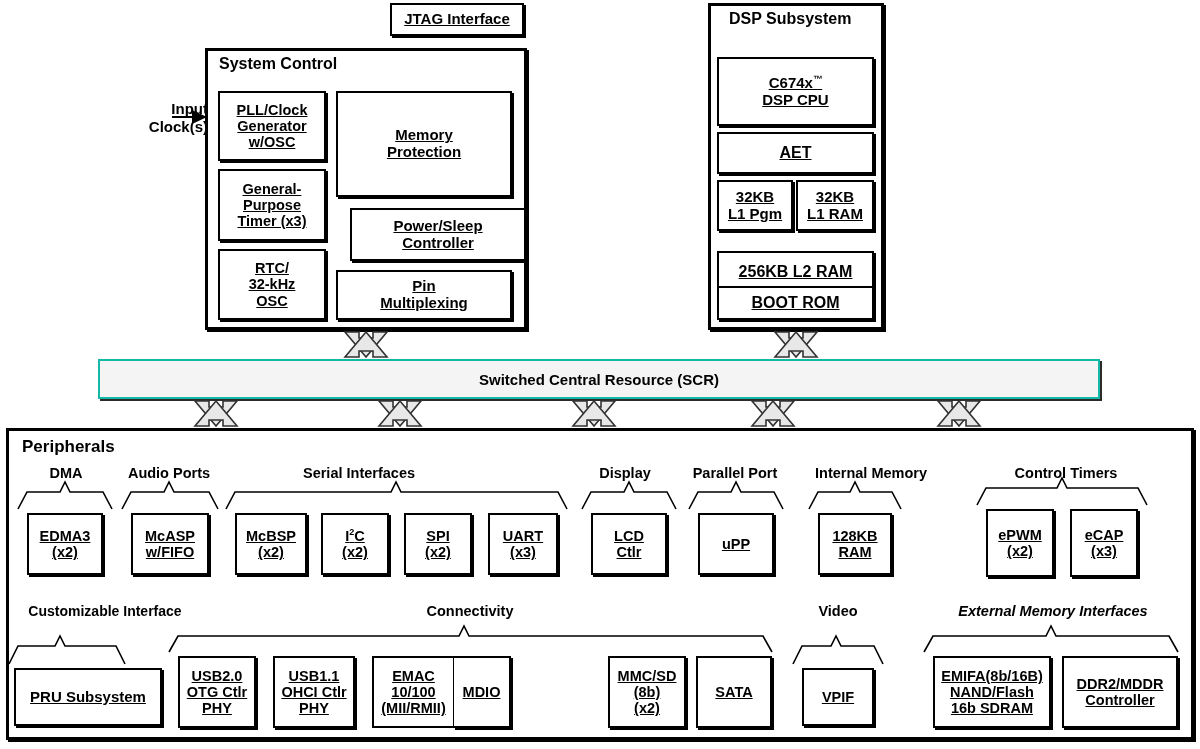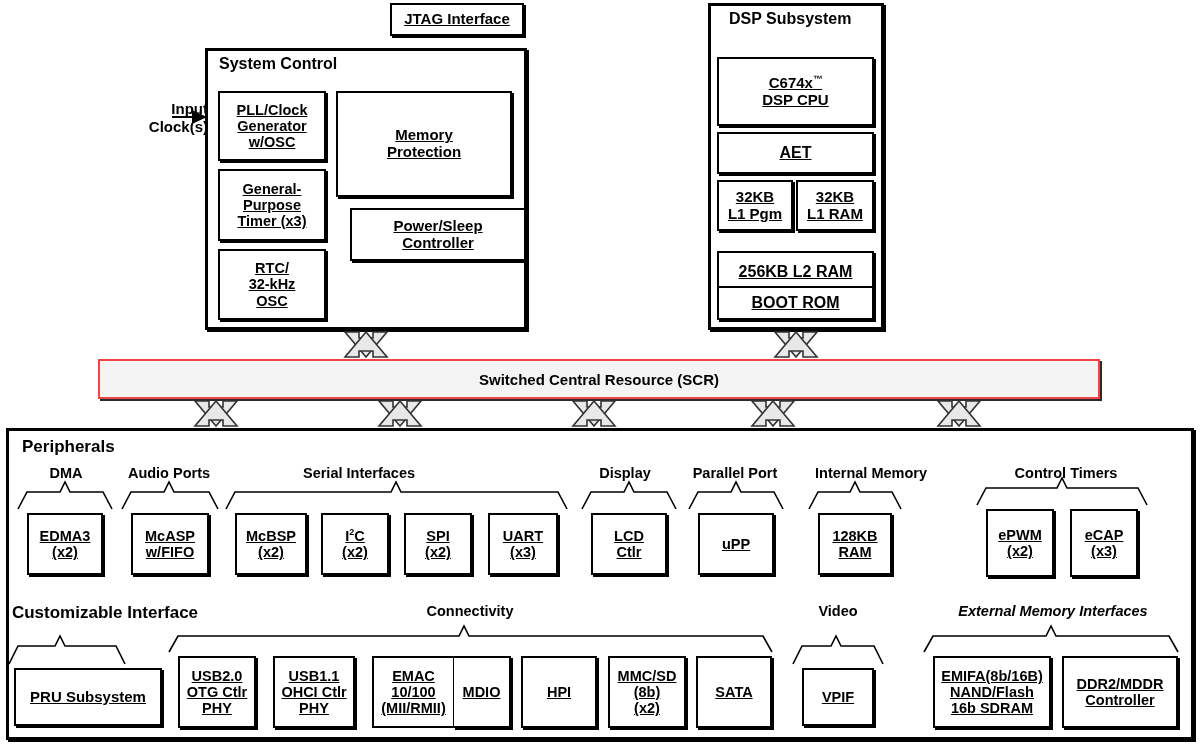--- a/index.html
+++ b/index.html
@@ -46,21 +46,21 @@
   .plain-label{
     position:absolute;
     font-weight:bold;
     white-space:nowrap;
     text-align:center;
   }
   .scr{
     position:absolute;
     box-sizing:border-box;
     background:#f4f4f4;
-    border:2px solid #ef4444;
+    border:2px solid #14b8a6;
     box-shadow:2px 2px 0 0 #2b2b2b;
     display:flex;
     align-items:center;
     justify-content:center;
     font-weight:bold;
   }
   svg.overlay{
     position:absolute;
     left:0;top:0;
     width:1200px;height:749px;
@@ -118,20 +118,26 @@
     </span>
   </div>
 
   <div class="box" style="left:317px;top:208px;width:176px;height:53px;font-size:15px;margin-left:33px;">
     <span class="lines">
       <span class="nowrapline">Power/Sleep</span>
       <span class="nowrapline">Controller</span>
     </span>
   </div>
 
+  <div class="box" style="left:336px;top:270px;width:176px;height:50px;font-size:15px;">
+    <span class="lines">
+      <span class="nowrapline">Pin</span>
+      <span class="nowrapline">Multiplexing</span>
+    </span>
+  </div>
 
   <div class="container" style="left:708px;top:3px;width:176px;height:327px;"></div>
   <div class="container-title" style="left:729px;top:10px;font-size:16px;">DSP Subsystem</div>
 
   <div class="box" style="left:717px;top:57px;width:157px;height:69px;font-size:15px;">
     <span class="lines">
       <span class="nowrapline">C674x<span class="sup">™</span></span>
       <span class="nowrapline">DSP CPU</span>
     </span>
   </div>
@@ -234,21 +240,21 @@
       <span class="nowrapline">(x2)</span>
     </span>
   </div>
   <div class="box" style="left:1070px;top:509px;width:68px;height:68px;font-size:14.5px;">
     <span class="lines">
       <span class="nowrapline">eCAP</span>
       <span class="nowrapline">(x3)</span>
     </span>
   </div>
 
-  <div class="plain-label" style="left:10px;top:603px;width:190px;font-size:17px;text-align:center;">Customizable Interface</div>
+  <div class="plain-label" style="left:10px;top:603px;width:190px;font-size:14px;text-align:center;">Customizable Interface</div>
   <div class="plain-label" style="left:405px;top:603px;width:130px;font-size:14.5px;">Connectivity</div>
   <div class="plain-label" style="left:802px;top:603px;width:72px;font-size:14.5px;">Video</div>
   <div class="plain-label" style="left:938px;top:603px;width:230px;font-size:14.5px;font-style:italic;">External Memory Interfaces</div>
 
   <div class="box" style="left:14px;top:668px;width:148px;height:58px;font-size:15px;">
     <span class="lines">PRU Subsystem</span>
   </div>
   <div class="box" style="left:178px;top:656px;width:78px;height:72px;font-size:14.5px;">
     <span class="lines">
       <span class="nowrapline">USB2.0</span>
@@ -265,23 +271,20 @@
   </div>
   <div class="box" style="left:372px;top:656px;width:82px;height:72px;font-size:14.5px;box-shadow:none;border-right-width:1px;">
     <span class="lines">
       <span class="nowrapline">EMAC</span>
       <span class="nowrapline">10/100</span>
       <span class="nowrapline">(MII/RMII)</span>
     </span>
   </div>
   <div class="box" style="left:453px;top:656px;width:58px;height:72px;font-size:14.5px;border-left-width:1px;">
     <span class="lines">MDIO</span>
-  </div>
-  <div class="box" style="left:521px;top:656px;width:76px;height:72px;font-size:14.5px;">
-    <span class="lines">HPI</span>
   </div>
   <div class="box" style="left:608px;top:656px;width:78px;height:72px;font-size:14.5px;">
     <span class="lines">
       <span class="nowrapline">MMC/SD</span>
       <span class="nowrapline">(8b)</span>
       <span class="nowrapline">(x2)</span>
     </span>
   </div>
   <div class="box" style="left:696px;top:656px;width:76px;height:72px;font-size:14.5px;">
     <span class="lines">SATA</span>

